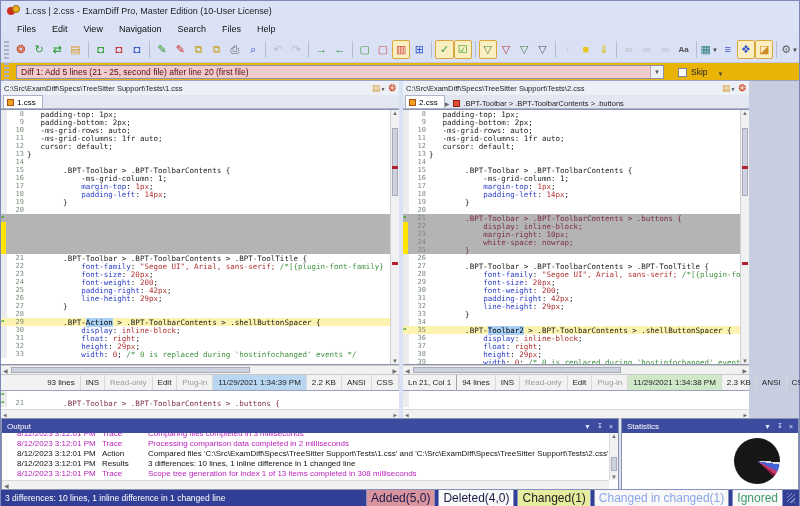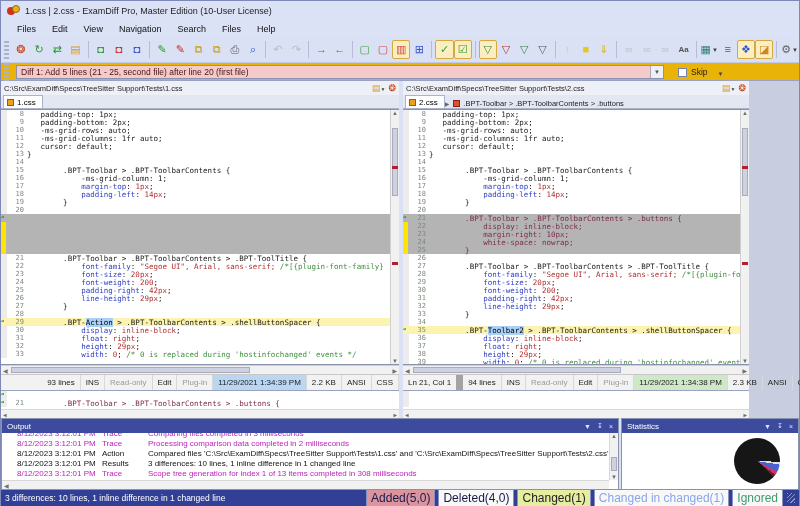--- a/index.html
+++ b/index.html
@@ -72,21 +72,21 @@
   .vmark { position:absolute; left:1px; width:6px; height:3px; background:#b02030; }
   .hscroll { height:9px; background:#f1f1f1; border-top:1px solid #d0d0d0; position:relative; font-size:6px; color:#707070; flex:0 0 auto; }
   .hscroll .lt { position:absolute; left:2px; top:1px; } .hscroll .rt { position:absolute; right:2px; top:1px; }
   .hthumb { position:absolute; top:1px; height:6px; background:#cdd2e0; border:1px solid #aab; left:10px; width:60%; }
 
   .pstatus { height:16px; background:#f2f2f2; border-top:1px solid #c8c8c8; display:flex; align-items:stretch; font-size:8px; color:#222; flex:0 0 auto; }
   .pseg { padding:0 5px; display:flex; align-items:center; border-right:1px solid #d8d8d8; white-space:nowrap; }
   .pseg.dim { color:#999; }
   .pseg.hlblue { background:#b9d6f2; }
   .pseg.hlgreen { background:#cfe8c8; }
-  .pseg.pos { border-right:7px solid #a3a3a3; }
+  .pseg.pos { border-right:1px solid #a3a3a3; }
   .pspacer { flex:1; }
 
   .mini { height:28px; background:#fff; border-top:1px solid #9aa2c0; display:flex; flex-direction:column; font-family:"DejaVu Sans Mono",monospace; font-size:7.5px; flex:0 0 auto; }
   .mini .row { height:8px; }
   .mini .mtext { color:#7c2c4c; white-space:pre; overflow:hidden; }
   .minihs { height:9px; background:#f1f1f1; border-top:1px solid #d8d8d8; position:relative; font-size:6px; color:#707070; margin-top:auto; }
   .minihs .lt { position:absolute; left:2px; top:1px; } .minihs .rt { position:absolute; right:2px; top:1px; }
 
   
   .bottom { flex:0 0 auto; height:72px; display:flex; background:#dbe1f4; }

